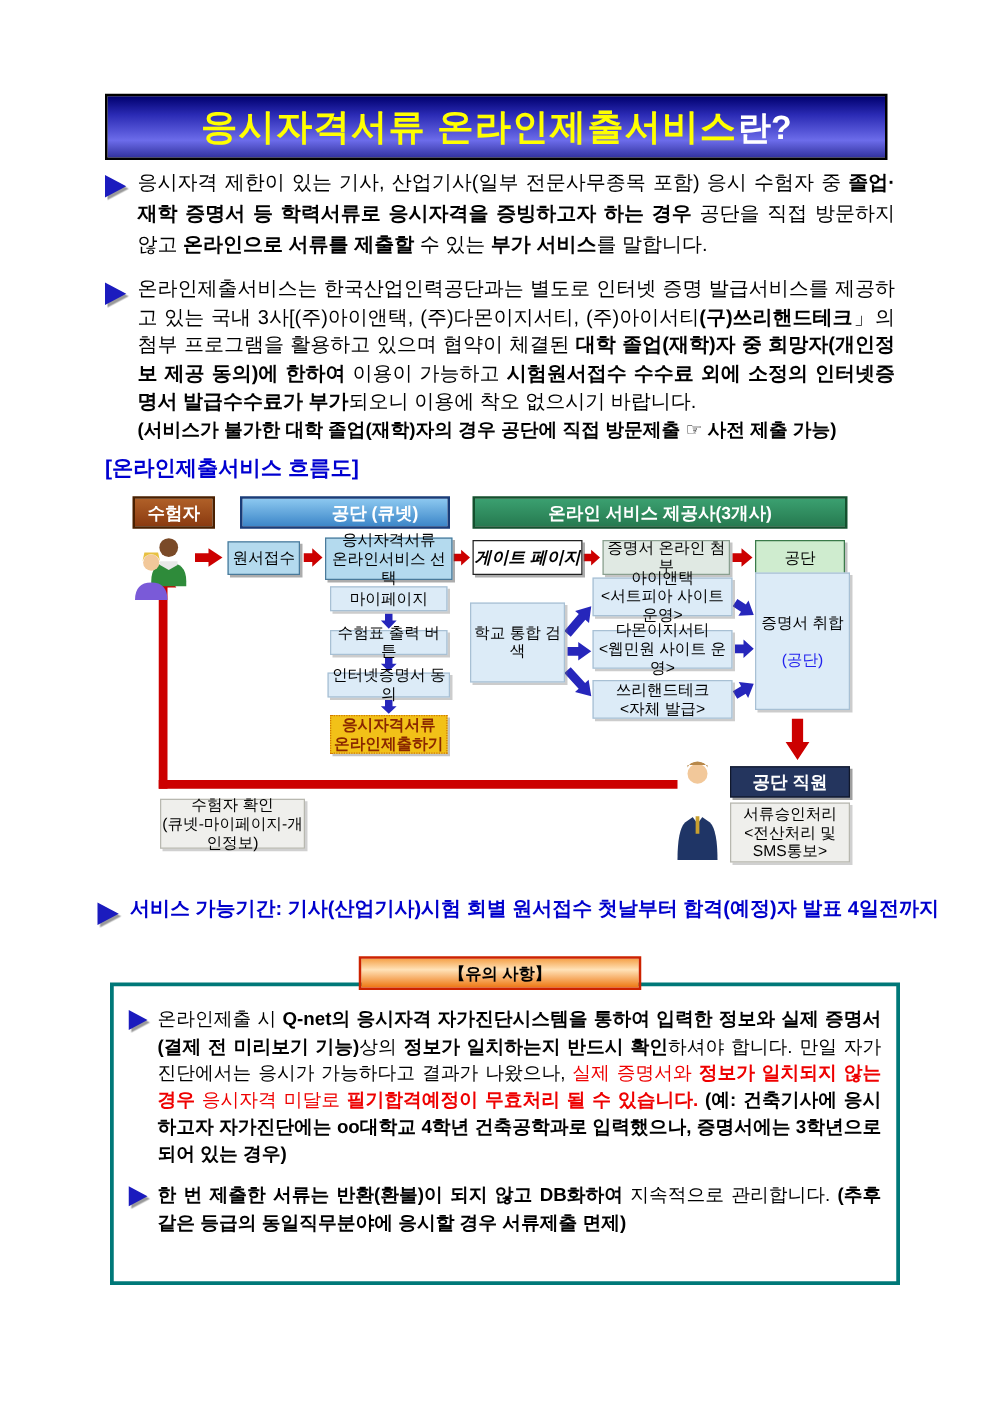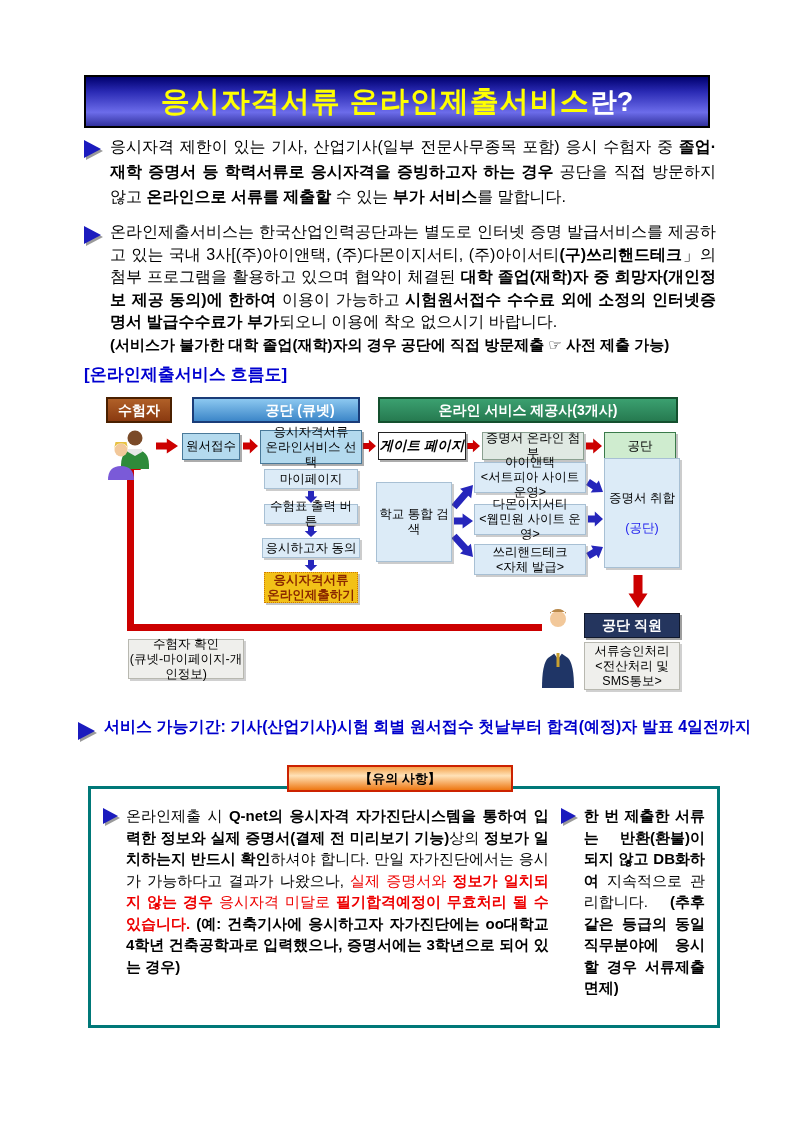--- a/index.html
+++ b/index.html
@@ -33,21 +33,21 @@
   .box-pale{background:#dcebf7;border:1px solid #a8c0d4;box-shadow:2px 2px 0 rgba(110,110,110,.35);}
   .box-white{background:#fff;border:1px solid #222;box-shadow:2px 2px 0 rgba(90,90,90,.5);font-weight:bold;font-size:13.5px;font-style:italic;}
   .box-graygreen{background:#e0e9e3;border:1px solid #8aa090;box-shadow:2px 2px 0 rgba(110,110,110,.4);}
   .box-green{background:#cfeccf;border:1px solid #3a7a4a;box-shadow:2px 2px 0 rgba(100,100,100,.4);}
   .box-gold{background:#f2c118;border:1px dotted #d07800;color:#8a2800;font-weight:bold;box-shadow:2px 2px 0 rgba(110,110,110,.4);}
   .box-navy{background:#24355e;color:#fff;font-weight:bold;border:1px solid #10182c;box-shadow:2px 2px 0 rgba(80,80,80,.55);font-size:14px;}
   .box-gray{background:#efefec;border:1px solid #b8b8b0;box-shadow:2px 2px 0 rgba(120,120,120,.35);}
   .blue-sub{color:#2222ee;}
   
   .notice-box{left:88px;top:786px;width:632px;height:242px;border:3px solid #007878;box-sizing:border-box;
-              padding:16px 12px 0 12px;display:flex;flex-direction:row;gap:12px;}
+              padding:16px 12px 0 12px;display:flex;flex-direction:column;gap:12px;}
   .notice-header{left:287px;top:765px;width:226px;height:27px;border:2px solid #cc2200;box-sizing:border-box;
     background:linear-gradient(180deg,#f5a24a 0%,#ffe2b8 38%,#ee7712 100%);
     display:flex;align-items:center;justify-content:center;font-weight:bold;font-size:13px;z-index:3;text-align:right;}
   .notice-item{display:flex;align-items:flex-start;}
   .notice-text{flex:1;text-align:justify;font-size:15px;line-height:21.5px;}
 </style>
 </head>
 <body>
 
 <div class="page">
@@ -101,25 +101,25 @@
 
   <div class="abs node box-skyblue" style="left:182px;top:433px;width:58px;height:27px">원서접수</div>
   <div class="abs node box-skyblue" style="left:260px;top:430px;width:102px;height:34px">응시자격서류
 온라인서비스 선택</div>
   <div class="abs node box-white" style="left:378px;top:432px;width:88px;height:28px">게이트 페이지</div>
   <div class="abs node box-graygreen" style="left:482px;top:432px;width:102px;height:28px">증명서 온라인 첨부</div>
   <div class="abs node box-green" style="left:604px;top:432px;width:72px;height:28px">공단</div>
 
   <div class="abs node box-pale" style="left:264px;top:469px;width:94px;height:20px">마이페이지</div>
   <div class="abs node box-pale" style="left:264px;top:504px;width:94px;height:20px">수험표 출력 버튼</div>
-  <div class="abs node box-pale" style="left:262px;top:538px;width:98px;height:20px">응시하고자 동의</div>
+  <div class="abs node box-pale" style="left:262px;top:538px;width:98px;height:20px">인터넷증명서 동의</div>
   <div class="abs node box-gold" style="left:264px;top:572px;width:94px;height:31px">응시자격서류
 온라인제출하기</div>
 
-  <div class="abs node box-pale" style="left:376px;top:482px;width:76px;height:80px">학교 통합 검색</div>
+  <div class="abs node box-pale" style="left:376px;top:482px;width:76px;height:64px">학교 통합 검색</div>
   <div class="abs node box-pale" style="left:474px;top:462px;width:112px;height:31px">아이앤택
 &lt;서트피아 사이트 운영&gt;</div>
   <div class="abs node box-pale" style="left:474px;top:504px;width:112px;height:31px">다몬이지서티
 &lt;웹민원 사이트 운영&gt;</div>
   <div class="abs node box-pale" style="left:474px;top:544px;width:112px;height:31px">쓰리핸드테크
 &lt;자체 발급&gt;</div>
   <div class="abs node box-pale" style="left:604px;top:458px;width:76px;height:110px">
     <div><span>증명서 취합</span><br>
          <span class="blue-sub">(공단)</span></div>
   </div>

